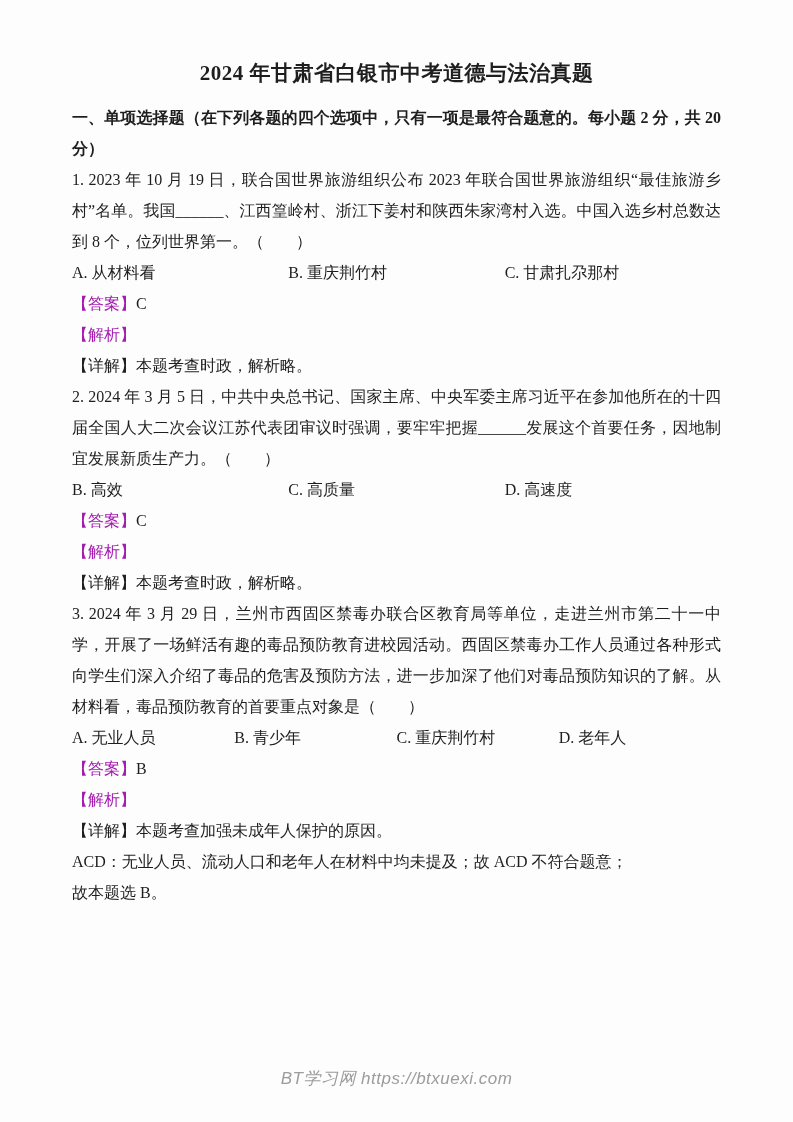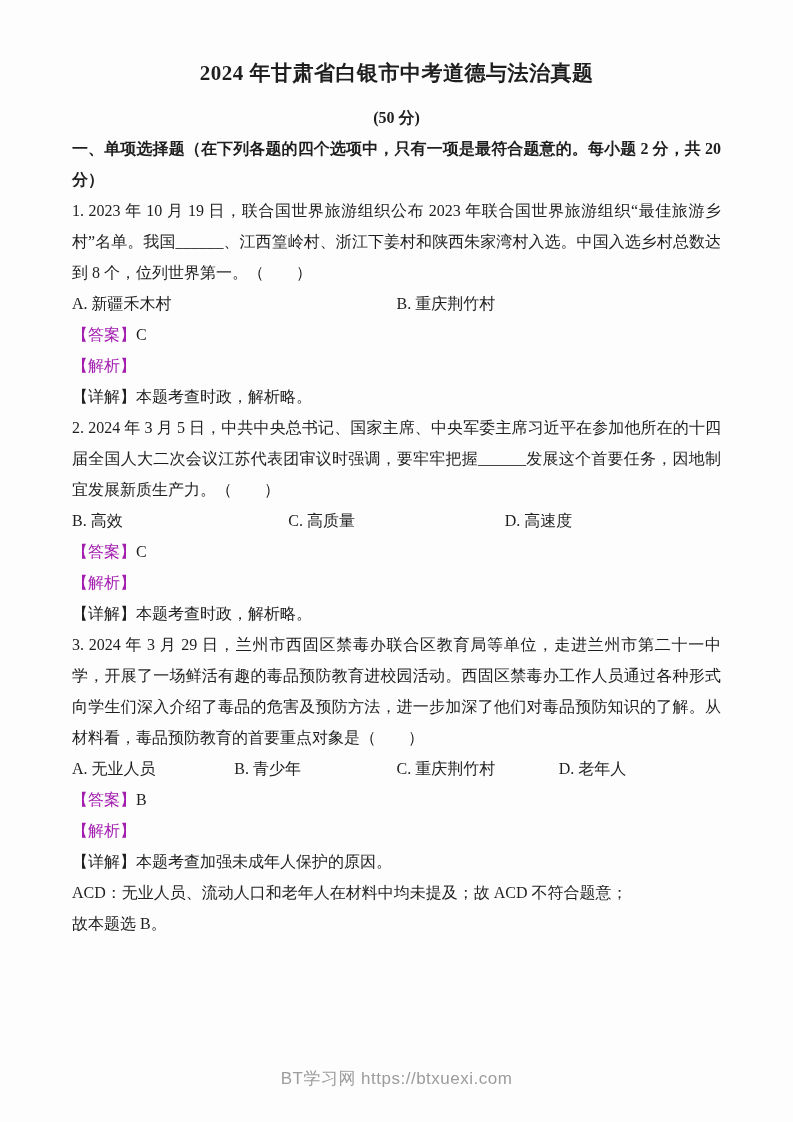--- a/index.html
+++ b/index.html
@@ -43,39 +43,40 @@
   .footer {
     position: absolute;
     left: 0;
     right: 0;
     bottom: 32px;
     text-align: center;
     font-family: "Liberation Sans", "DejaVu Sans", sans-serif;
     font-size: 17px;
     color: #9c9c9c;
     letter-spacing: 0.5px;
+    font-style: italic;
   }
 </style>
 </head>
 <body>
 
 <div class="page">
 
   <h1 class="doc-title">2024 年甘肃省白银市中考道德与法治真题</h1>
 
 
-  <p class="line bold center">(50 分)</p>
 
   <p class="line bold">一、单项选择题（在下列各题的四个选项中，只有一项是最符合题意的。每小题 2 分，共 20 分）</p>
 
   <section>
     <p class="line">1. 2023 年 10 月 19 日，联合国世界旅游组织公布 2023 年联合国世界旅游组织“最佳旅游乡村”名单。我国______、江西篁岭村、浙江下姜村和陕西朱家湾村入选。中国入选乡村总数达到 8 个，位列世界第一。（　　）</p>
     <div class="options-row">
-      <span>A. 新疆禾木村</span>
+      <span>A. 从材料看</span>
       <span>B. 重庆荆竹村</span>
+      <span>C. 甘肃扎尕那村</span>
     </div>
     <p class="line"><span class="tag-blue">【答案】</span><span>C</span></p>
     <p class="line"><span class="tag-blue">【解析】</span></p>
     <p class="line"><span>【详解】</span><span>本题考查时政，解析略。</span></p>
   </section>
 
   <section>
     <p class="line">2. 2024 年 3 月 5 日，中共中央总书记、国家主席、中央军委主席习近平在参加他所在的十四届全国人大二次会议江苏代表团审议时强调，要牢牢把握______发展这个首要任务，因地制宜发展新质生产力。（　　）</p>
     <div class="options-row">
       <span>B. 高效</span>

